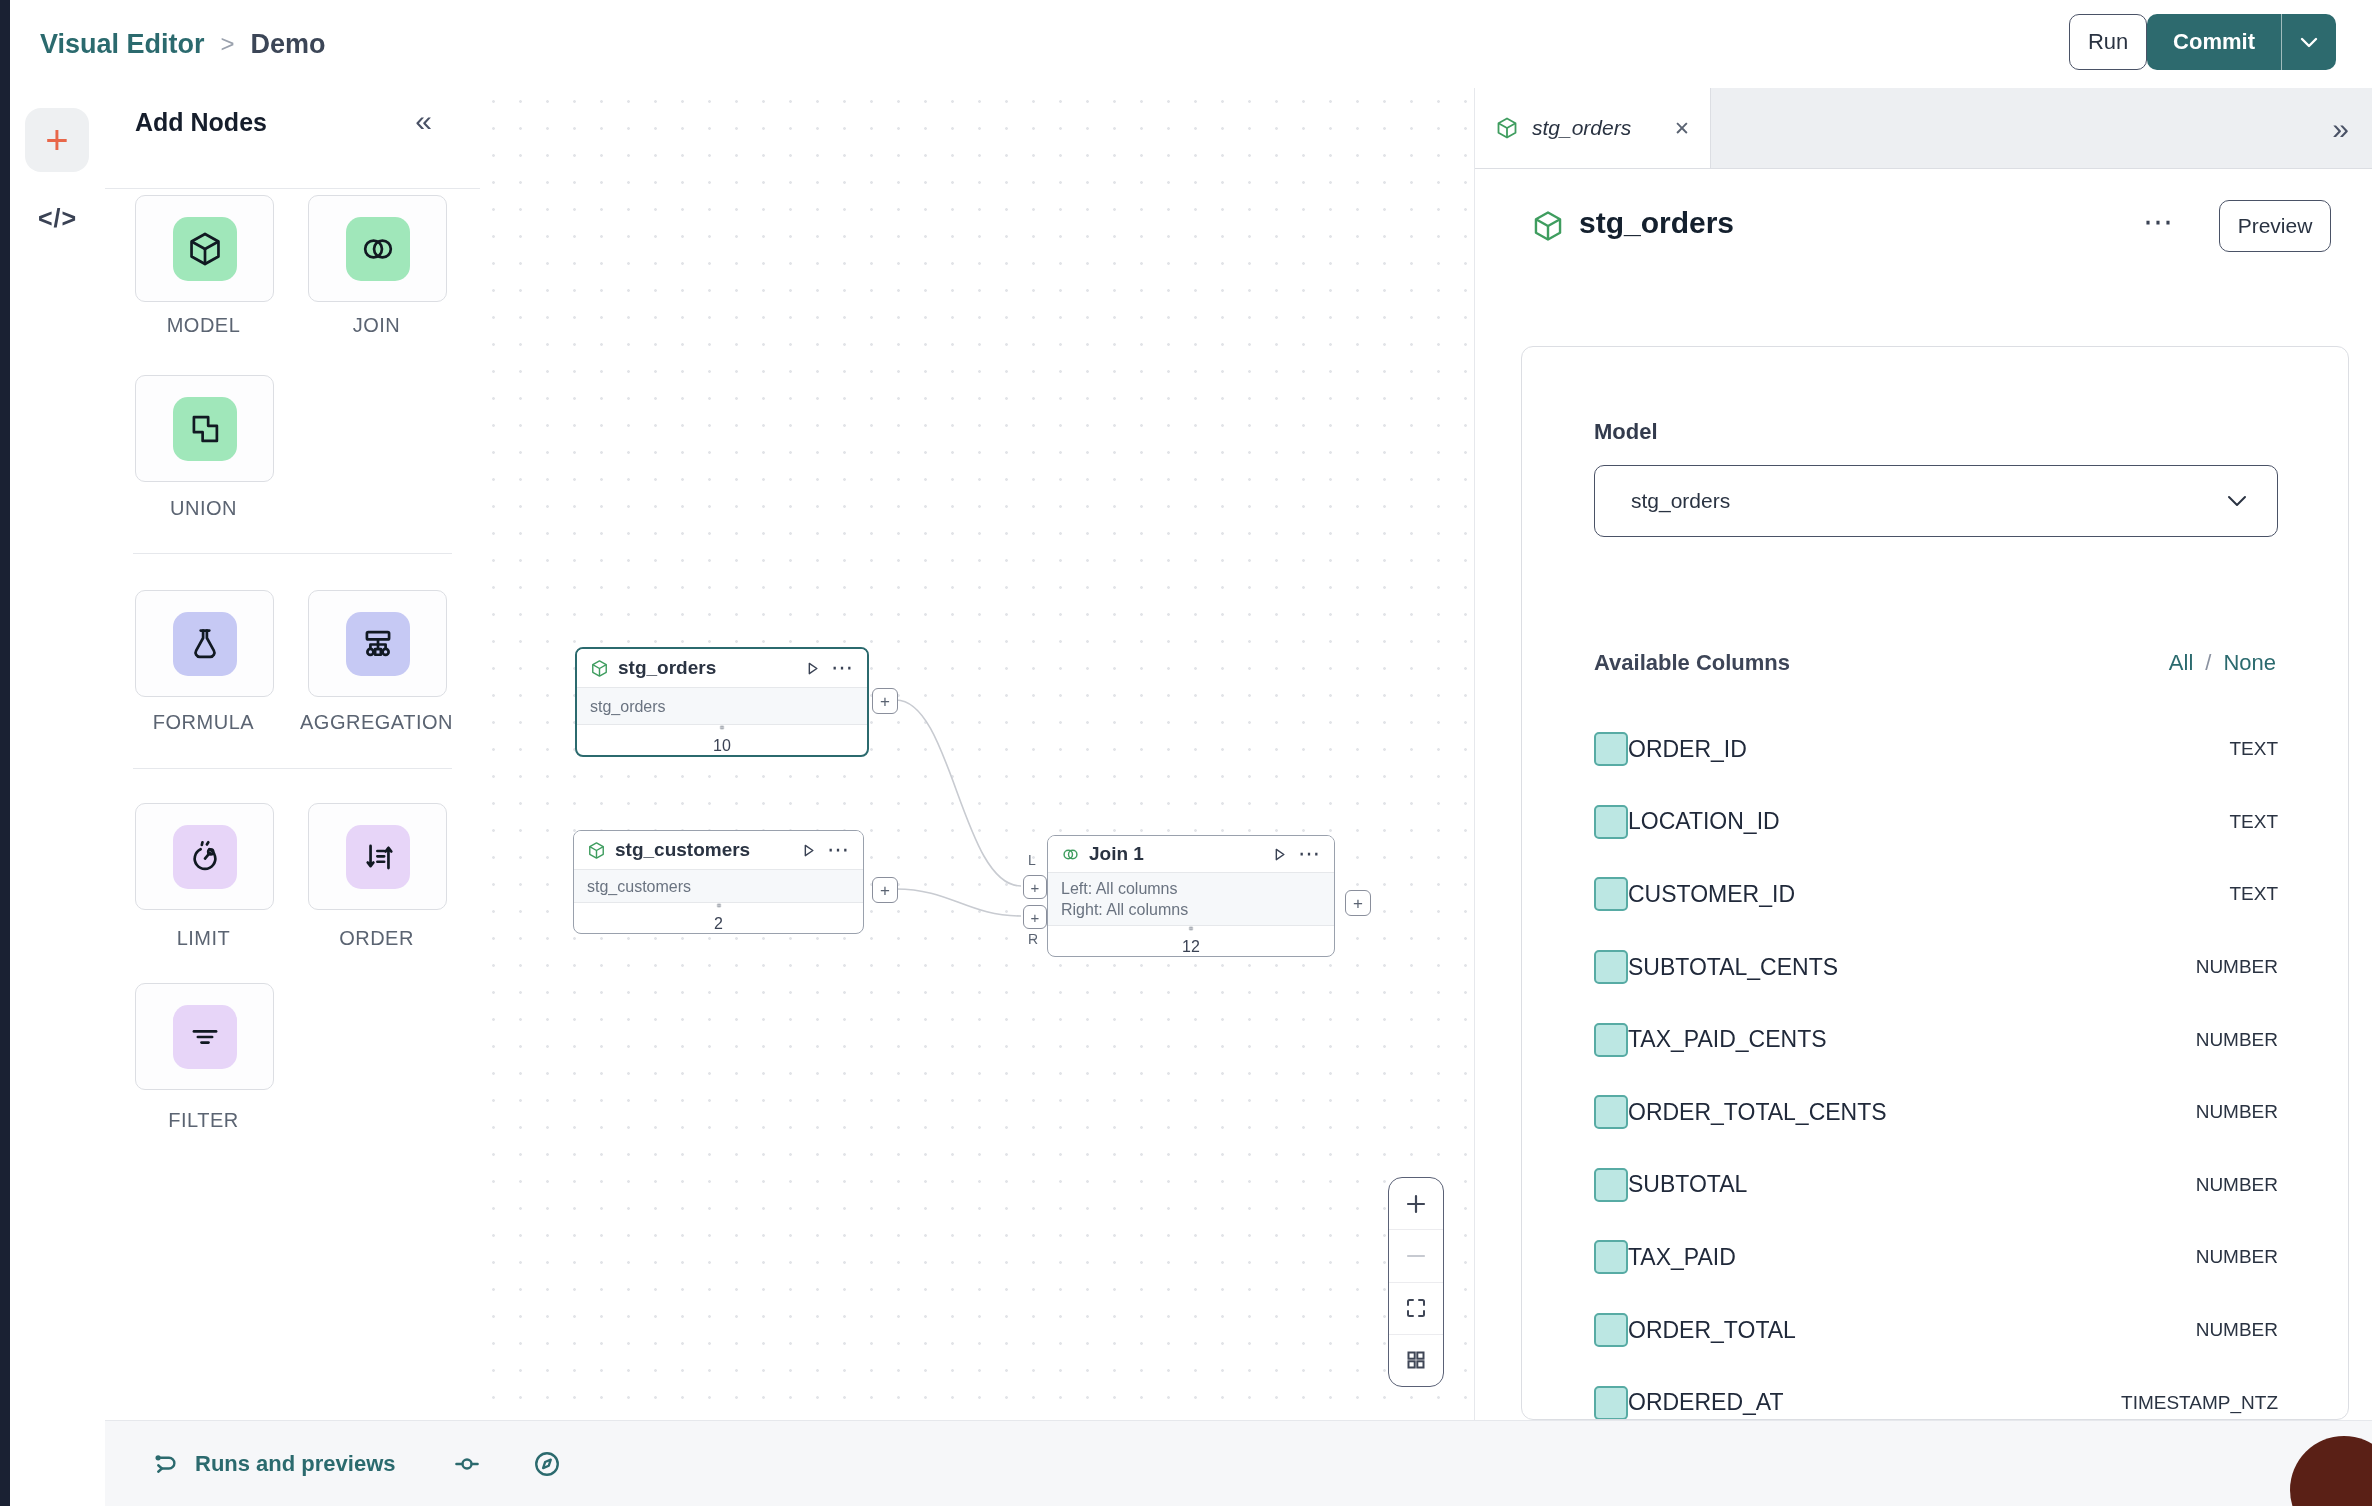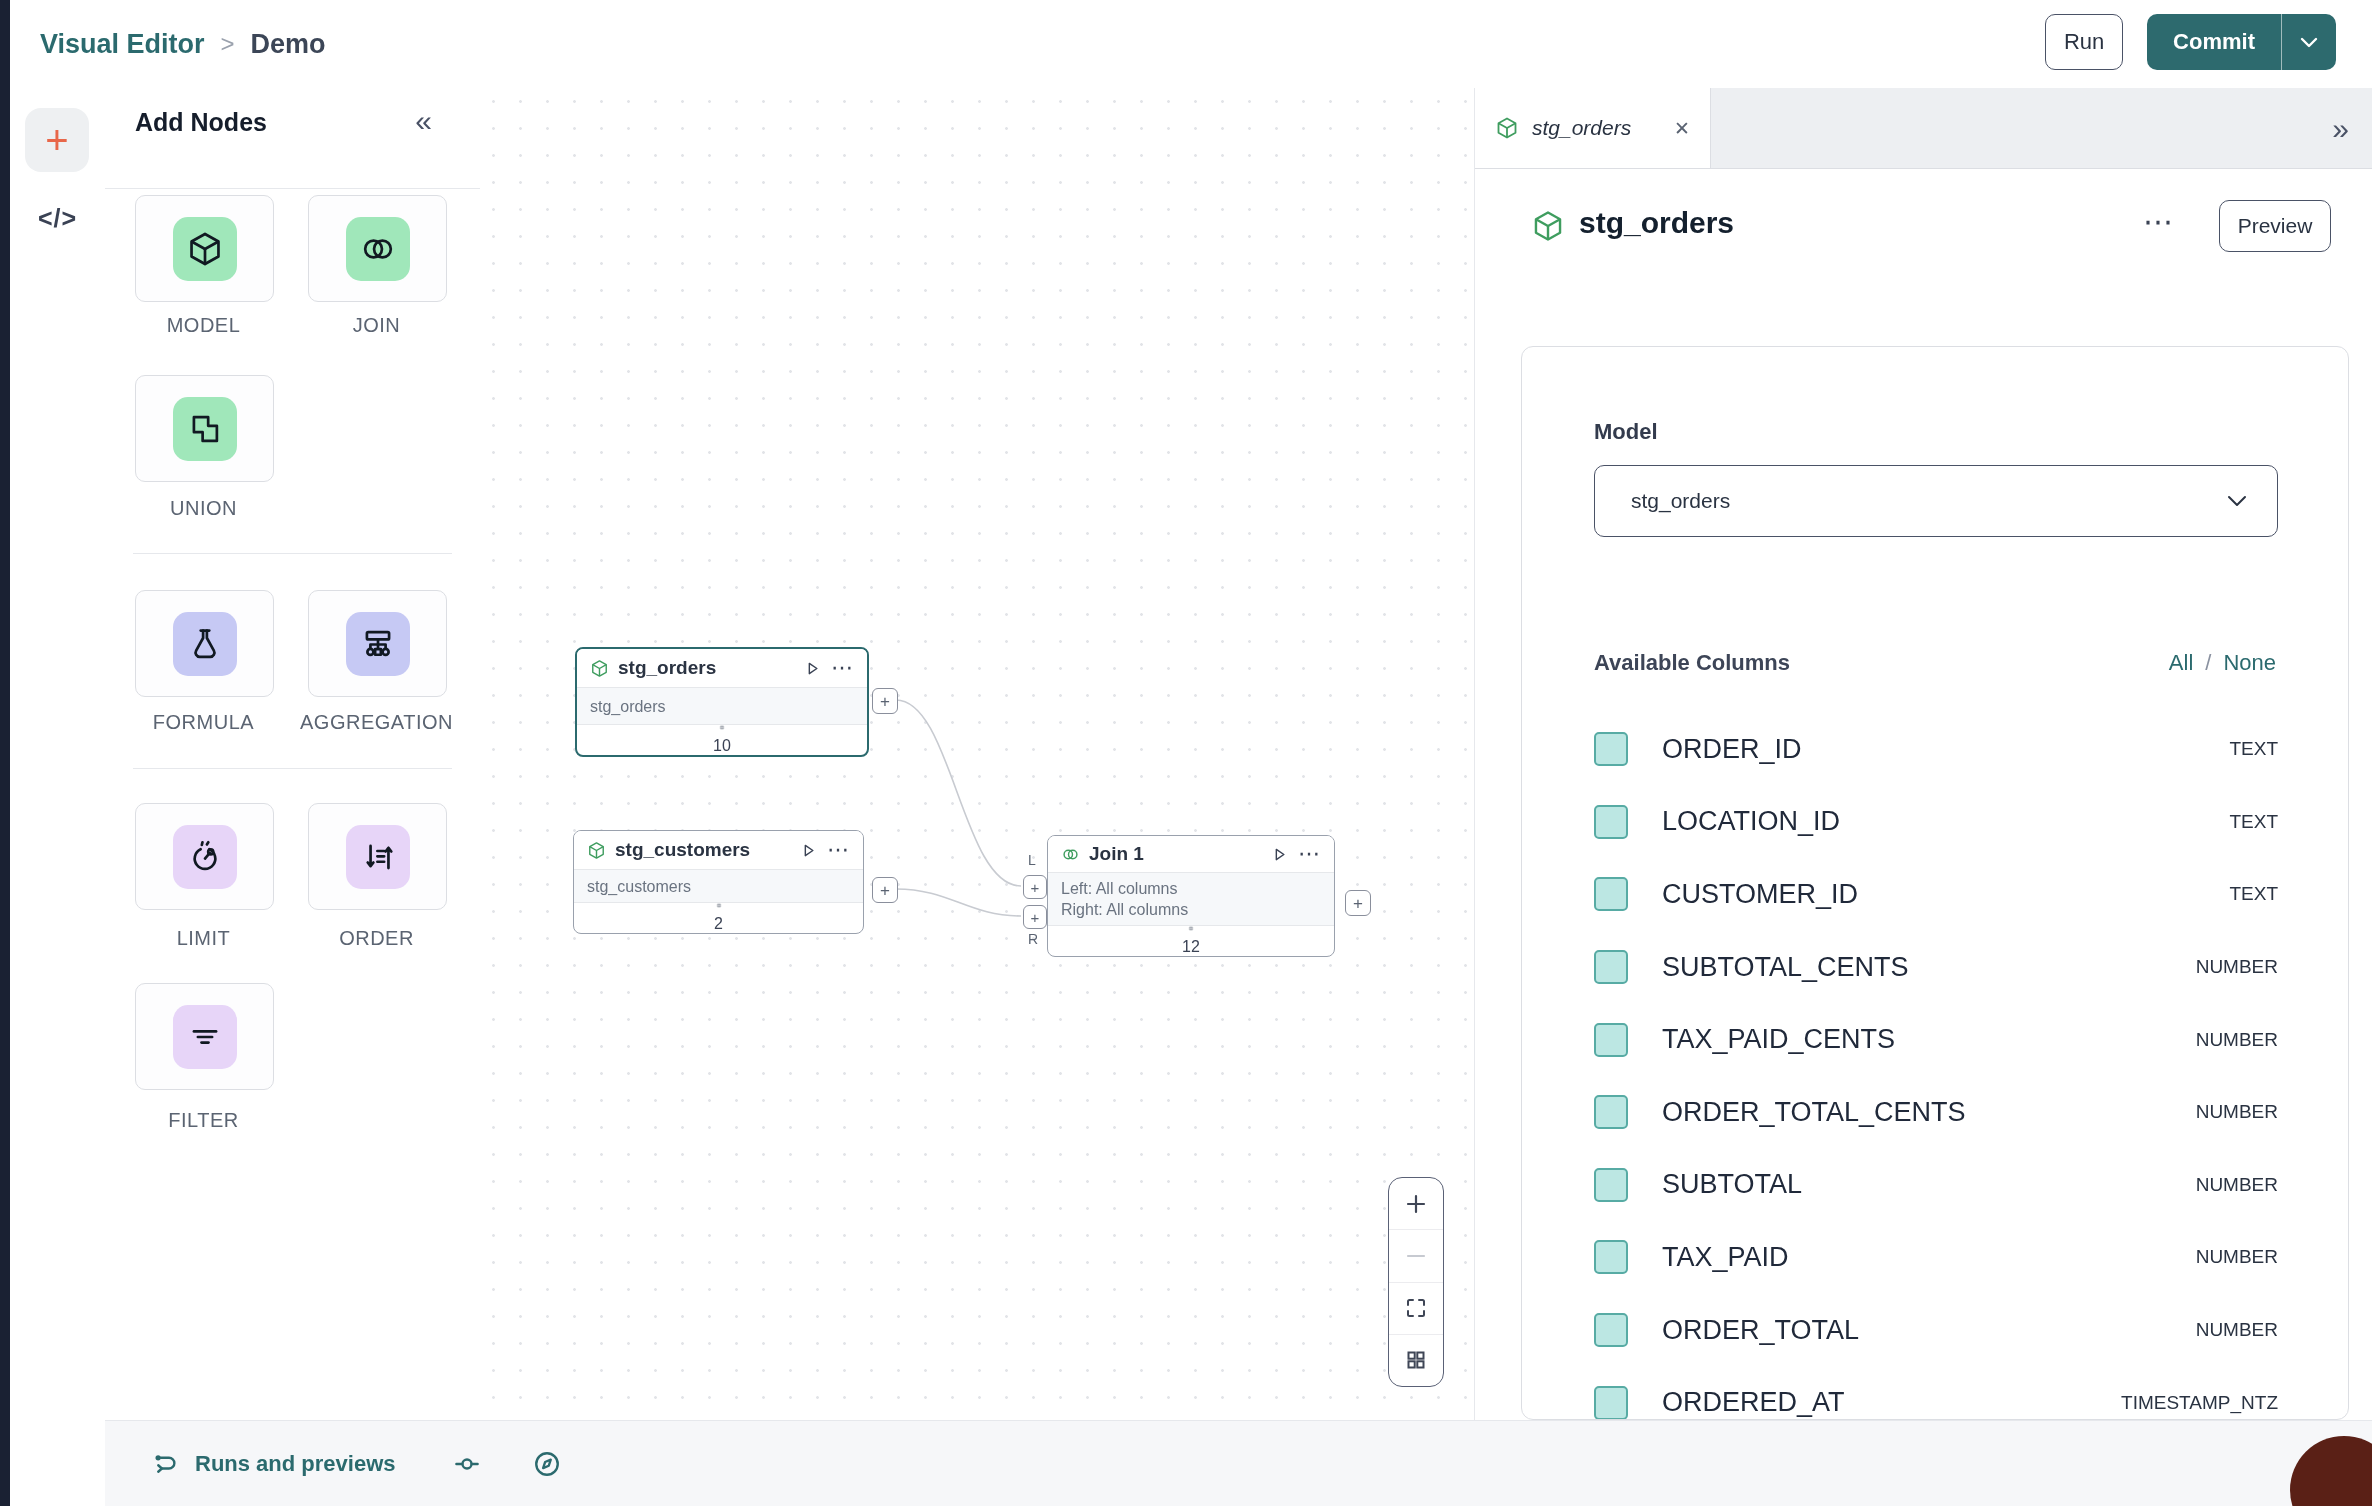--- a/index.html
+++ b/index.html
@@ -6,21 +6,21 @@
   #app{position:relative;width:2372px;height:1506px;overflow:hidden;
        font-family:"Liberation Sans",sans-serif;color:#2a3342;background:#f97316;}
   .abs{position:absolute;}
   
   .dark-strip{left:0;top:0;width:10px;height:1506px;background:#1a2133;}
   .topbar{left:10px;top:0;width:2362px;height:88px;background:#fff;border-bottom:1px solid #e6e8ec;}
   .breadcrumb{left:30px;top:0;height:88px;display:flex;align-items:center;gap:16px;font-size:27px;font-weight:bold;}
   .bc-root{color:#2b6a6e;}
   .bc-sep{color:#9aa1ad;font-weight:normal;font-size:24px;}
   .bc-cur{color:#3c4657;}
-  .top-actions{right:36px;top:14px;height:56px;display:flex;gap:24px;}
+  .top-actions{right:36px;top:14px;height:56px;display:flex;gap:0;}
   .btn-run{width:78px;height:56px;border:1.5px solid #4a5266;border-radius:10px;background:#fff;
            font-size:22px;color:#2a3342;display:flex;align-items:center;justify-content:center;}
   .commit-group{display:flex;height:56px;border-radius:10px;overflow:hidden;background:#2d6a6e;}
   .btn-commit{padding:0 26px;color:#fff;font-size:22px;font-weight:700;display:flex;align-items:center;}
   .btn-commit-caret{width:54px;display:flex;align-items:center;justify-content:center;border-left:1px solid rgba(255,255,255,.55);}
   
   .icon-rail{left:10px;top:88px;width:95px;height:1418px;background:#fff;border-right:1px solid #e6e8ec;}
   .rail-add{left:15px;top:20px;width:64px;height:64px;border-radius:16px;background:#eef0f2;
             display:flex;align-items:center;justify-content:center;font-size:40px;color:#e8674a;font-weight:300;}
   .rail-code{left:0;top:112px;width:95px;height:36px;display:flex;align-items:center;justify-content:center;
@@ -83,21 +83,21 @@
   .model-label{left:72px;top:72px;font-size:22px;font-weight:bold;color:#333b4d;}
   .model-select{left:72px;top:118px;width:684px;height:72px;border:1.5px solid #4a5266;border-radius:10px;
                 background:#fff;display:flex;align-items:center;padding:0 30px 0 36px;box-sizing:border-box;}
   .model-value{font-size:21px;color:#2a3342;flex:1;}
   .avail-label{left:72px;top:303px;font-size:22px;font-weight:bold;color:#3d4557;}
   .allnone{right:72px;top:303px;display:flex;gap:12px;font-size:22px;}
   .lnk{color:#2b6a6e;} .sep{color:#8a91a0;}
   .col-rows{left:72px;top:366px;width:684px;}
   .col-row{height:72.6px;display:flex;align-items:center;}
   .col-check{width:30px;height:30px;border:2px solid #57aba4;border-radius:5px;background:#bce7e3;flex:none;}
-  .col-name{margin-left:34px;font-size:27px;font-weight:500;color:#20293a;}
+  .col-name{font-size:23px;font-weight:500;color:#20293a;}
   .col-type{margin-left:auto;font-size:19px;color:#2a3342;}
   
   .footerbar{left:105px;top:1420px;width:2267px;height:86px;background:#f6f7f9;border-top:1px solid #e6e8ec;
              display:flex;align-items:center;padding-left:44px;box-sizing:border-box;color:#2b6a6e;}
   .footerbar svg{width:30px;height:30px;flex:none;}
   .runs-label{margin-left:16px;font-size:22px;font-weight:600;}
   .ft-commit{margin-left:56px;} .ft-compass{margin-left:50px;}
   .chat-blob{right:-26px;bottom:-38px;width:108px;height:108px;border-radius:50%;background:#5a2016;}
   svg{display:block;}
 </style>

